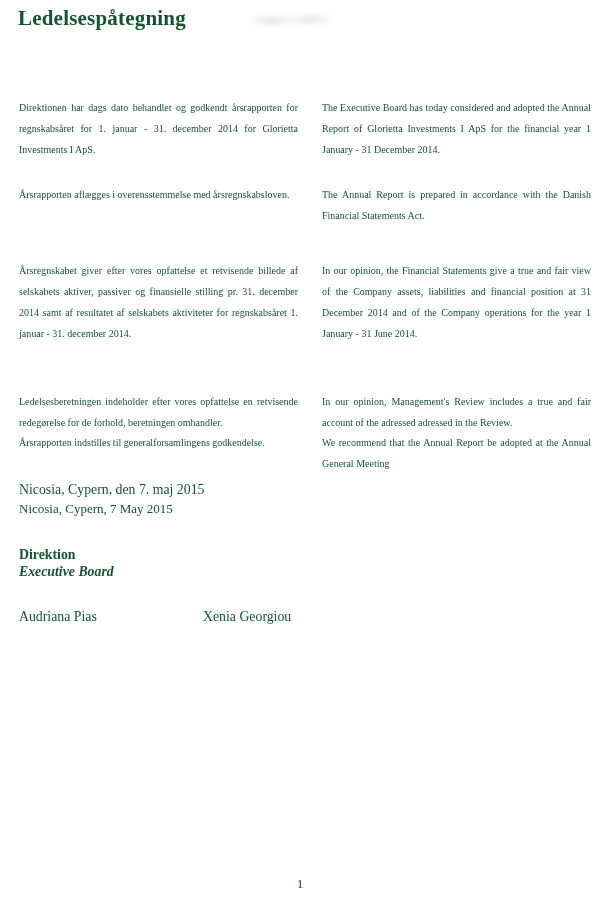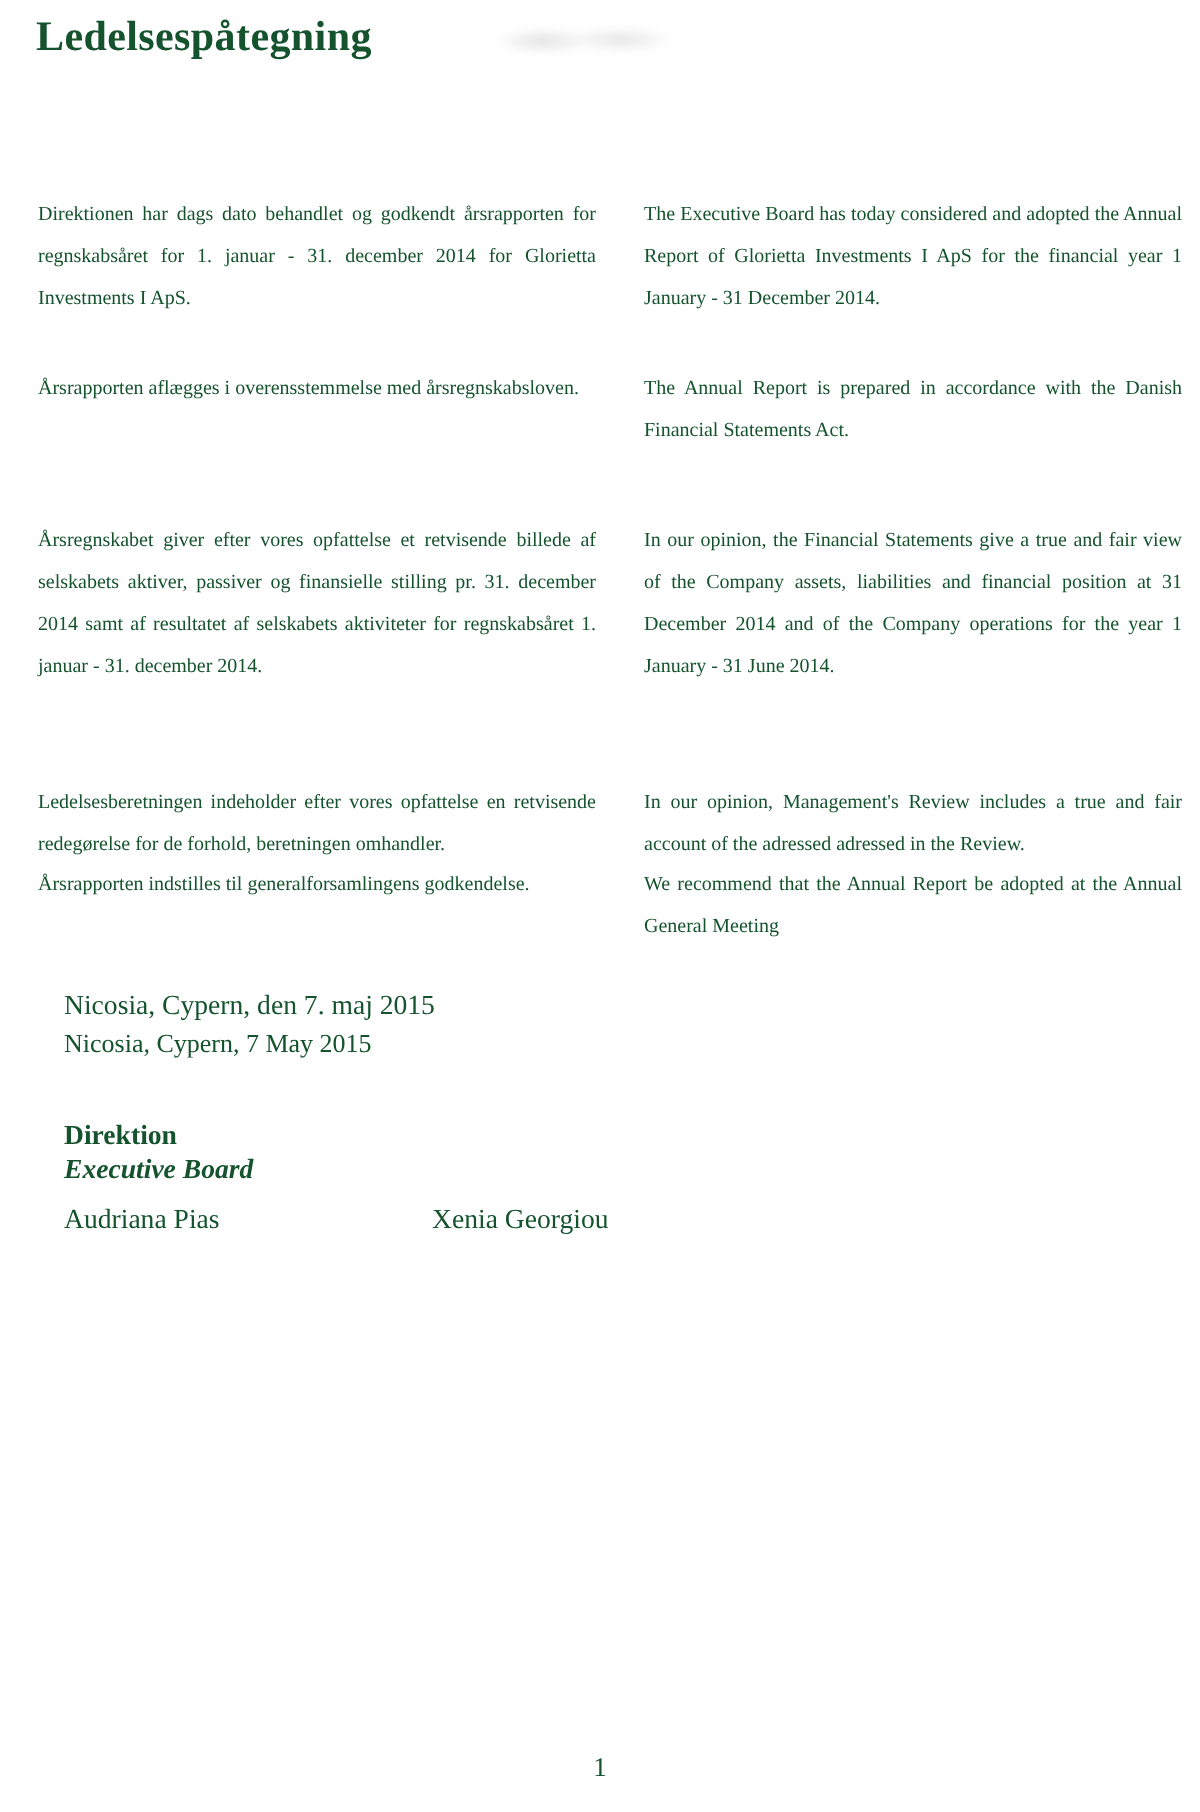--- a/index.html
+++ b/index.html
@@ -58,29 +58,29 @@
   .col-da { left: 19px;  width: 279px; }
   .col-en { left: 322px; width: 269px; }
   .row-1 { top: 97px; }
   .row-2 { top: 184px; }
   .row-3 { top: 239px; margin-top: 21px; }
   .row-4 { top: 359px; margin-top: 32px; }
   .row-5 { top: 432px; }
   .sig-line {
     position: absolute;
     left: 19px;
-    margin: 13px;
+    margin: 0;
     font-size: 13.8px;
     line-height: 19px;
   }
   .place-date-da { top: 480px; }
   .place-date-en { top: 499px; font-size: 13px; }
   .section-da   { top: 545px; font-weight: bold; }
   .section-en   { top: 562px; font-weight: bold; font-style: italic; }
-  .signer       { top: 587px; text-align: center; }
+  .signer       { top: 607px; text-align: center; }
   .signer-1     { left: 19px; }
   .signer-2     { left: 203px; }
   .page-number {
     position: absolute;
     left: 0;
     top: 876px;
     width: 100%;
     text-align: center;
     font-size: 13.5px;
     margin: 0;

